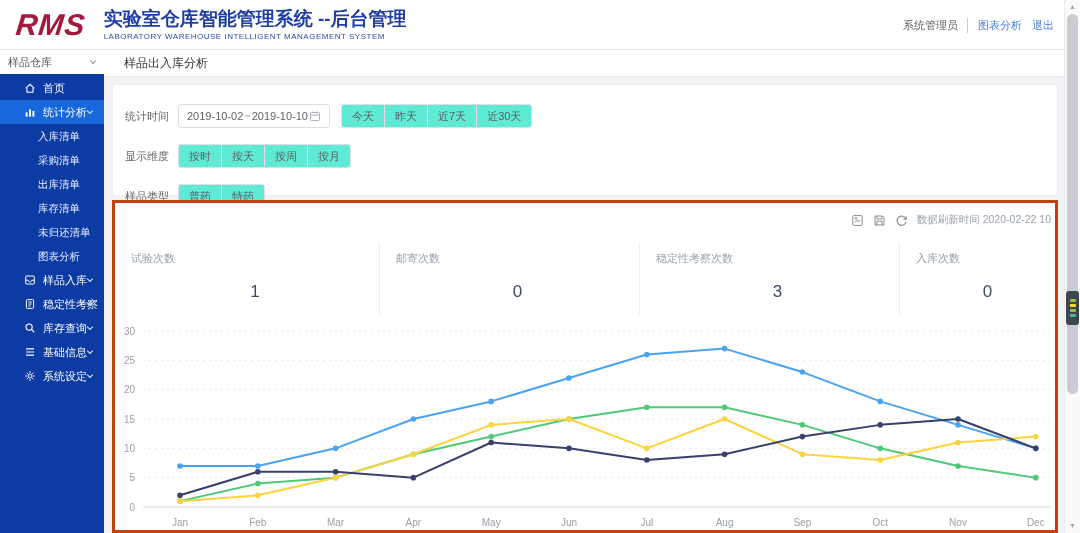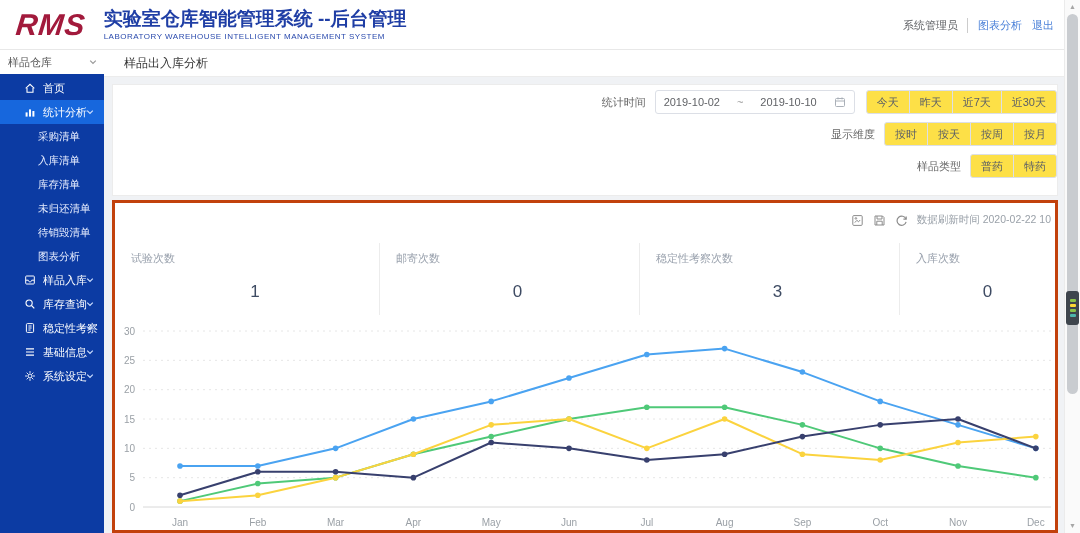--- a/index.html
+++ b/index.html
@@ -31,28 +31,28 @@
   .mi-icon{width:12px;height:12px;margin-right:7px;color:#fff;flex-shrink:0;}
   .mi-icon svg{width:12px;height:12px;display:block;}
   .mi-chev{position:absolute;right:9px;top:7px;color:#cfe0ff;}
   .submenu-item{height:24px;line-height:24px;padding-left:38px;color:#e8eeff;font-size:10.5px;cursor:pointer;}
 
   
   .main-title{position:absolute;left:104px;top:50px;width:960px;height:27px;background:#fff;display:flex;align-items:center;padding-left:20px;font-size:12px;color:#333;border-bottom:1px solid #ececec;}
 
   
   .filter-card{position:absolute;left:112px;top:84px;width:946px;height:112px;background:#fff;border:1px solid #ececec;padding-top:4px;}
-  .filter-row{display:flex;align-items:center;height:26px;margin:0 0 6px 12px;justify-content:flex-end;}
+  .filter-row{display:flex;align-items:center;height:26px;margin:14px 0 6px 12px;}
   .f-label{width:53px;font-size:11px;color:#666;flex-shrink:0;}
-  .date-range{width:200px;height:24px;border:1px solid #dcdfe6;border-radius:3px;display:flex;align-items:center;justify-content:space-between;background:#fff;color:#606266;padding:0 8px;cursor:pointer;margin-right:11px;}
+  .date-range{width:152px;height:24px;border:1px solid #dcdfe6;border-radius:3px;display:flex;align-items:center;justify-content:space-between;background:#fff;color:#606266;padding:0 8px;cursor:pointer;margin-right:11px;}
   .dr-sep{color:#999;}
   .cal-icon{width:12px;height:12px;color:#aab0b8;}
   .cal-icon svg{width:12px;height:12px;display:block;}
   .btn-group{display:flex;}
-  .btn{min-width:42px;height:24px;border:1px solid #dcdfe6;background:#fde047;color:#5a5e66;font-size:11px;text-align:center;padding:0 10px;cursor:pointer;margin-left:-1px;font-family:inherit;line-height:22px;}
+  .btn{min-width:42px;height:24px;border:1px solid #dcdfe6;background:#5eead4;color:#5a5e66;font-size:11px;text-align:center;padding:0 10px;cursor:pointer;margin-left:-1px;font-family:inherit;line-height:22px;}
   .btn:first-child{border-radius:3px 0 0 3px;margin-left:0;}
   .btn:last-child{border-radius:0 3px 3px 0;}
 
   
   .chart-card{position:absolute;left:112px;top:200px;width:946px;height:333px;background:#fff;border:3px solid #c2410c;}
   .card-toolbar{position:absolute;top:10px;right:4px;display:flex;align-items:center;color:#8c8c8c;}
   .tool-icon{width:13px;height:13px;margin-right:9px;cursor:pointer;color:#8c8c8c;}
   .tool-icon svg{width:13px;height:13px;display:block;}
   .refresh-time{font-size:10.5px;color:#9aa1a9;white-space:nowrap;}
   .stats-row{position:absolute;left:0;top:40px;width:944px;height:72px;display:flex;}
@@ -116,62 +116,62 @@
             <rect x="8.4" y="5" width="2" height="5.6"></rect>
           </svg>
         </span>
         <span class="mi-label">统计分析</span>
         <span class="mi-chev">
           <svg viewBox="0 0 10 10" fill="none" stroke="currentColor" stroke-width="1.2">
             <path d="M2.2 3.6 5 6.4 7.8 3.6"></path>
           </svg>
         </span>
       </div>
+      <div class="submenu-item">入库清单</div>
       <div class="submenu-item">采购清单</div>
-      <div class="submenu-item">入库清单</div>
+      <div class="submenu-item">出库清单</div>
       <div class="submenu-item">库存清单</div>
       <div class="submenu-item">未归还清单</div>
-      <div class="submenu-item">待销毁清单</div>
       <div class="submenu-item">图表分析</div>
       <div class="menu-item">
         <span class="mi-icon">
           <svg viewBox="0 0 12 12" fill="none" stroke="currentColor" stroke-width="1">
             <rect x="1.7" y="2" width="8.6" height="8" rx="0.8"></rect>
             <path d="M1.7 6.2h2.6c0 1 .8 1.7 1.7 1.7s1.7-.7 1.7-1.7h2.6"></path>
           </svg>
         </span>
         <span class="mi-label">样品入库</span>
         <span class="mi-chev">
           <svg viewBox="0 0 10 10" fill="none" stroke="currentColor" stroke-width="1.2">
             <path d="M2.2 3.6 5 6.4 7.8 3.6"></path>
           </svg>
         </span>
       </div>
       <div class="menu-item">
         <span class="mi-icon">
+          <svg viewBox="0 0 12 12" fill="none" stroke="currentColor" stroke-width="1">
+            <rect x="2.4" y="1.6" width="7.2" height="8.8" rx="1"></rect>
+            <path d="M4.4 4h3.2M4.4 6h3.2M4.4 8h2.2"></path>
+          </svg>
+        </span>
+        <span class="mi-label">稳定性考察</span>
+        <span class="mi-chev">
+          <svg viewBox="0 0 10 10" fill="none" stroke="currentColor" stroke-width="1.2">
+            <path d="M2.2 3.6 5 6.4 7.8 3.6"></path>
+          </svg>
+        </span>
+      </div>
+      <div class="menu-item">
+        <span class="mi-icon">
           <svg viewBox="0 0 12 12" fill="none" stroke="currentColor" stroke-width="1.1">
             <circle cx="5.1" cy="5.1" r="3.1"></circle>
             <path d="M7.5 7.5l2.8 2.8"></path>
           </svg>
         </span>
         <span class="mi-label">库存查询</span>
-        <span class="mi-chev">
-          <svg viewBox="0 0 10 10" fill="none" stroke="currentColor" stroke-width="1.2">
-            <path d="M2.2 3.6 5 6.4 7.8 3.6"></path>
-          </svg>
-        </span>
-      </div>
-      <div class="menu-item">
-        <span class="mi-icon">
-          <svg viewBox="0 0 12 12" fill="none" stroke="currentColor" stroke-width="1">
-            <rect x="2.4" y="1.6" width="7.2" height="8.8" rx="1"></rect>
-            <path d="M4.4 4h3.2M4.4 6h3.2M4.4 8h2.2"></path>
-          </svg>
-        </span>
-        <span class="mi-label">稳定性考察</span>
         <span class="mi-chev">
           <svg viewBox="0 0 10 10" fill="none" stroke="currentColor" stroke-width="1.2">
             <path d="M2.2 3.6 5 6.4 7.8 3.6"></path>
           </svg>
         </span>
       </div>
       <div class="menu-item">
         <span class="mi-icon">
           <svg viewBox="0 0 12 12" fill="none" stroke="currentColor" stroke-width="1.1">
             <path d="M2 2.9h8M2 6h8M2 9.1h8"></path>

